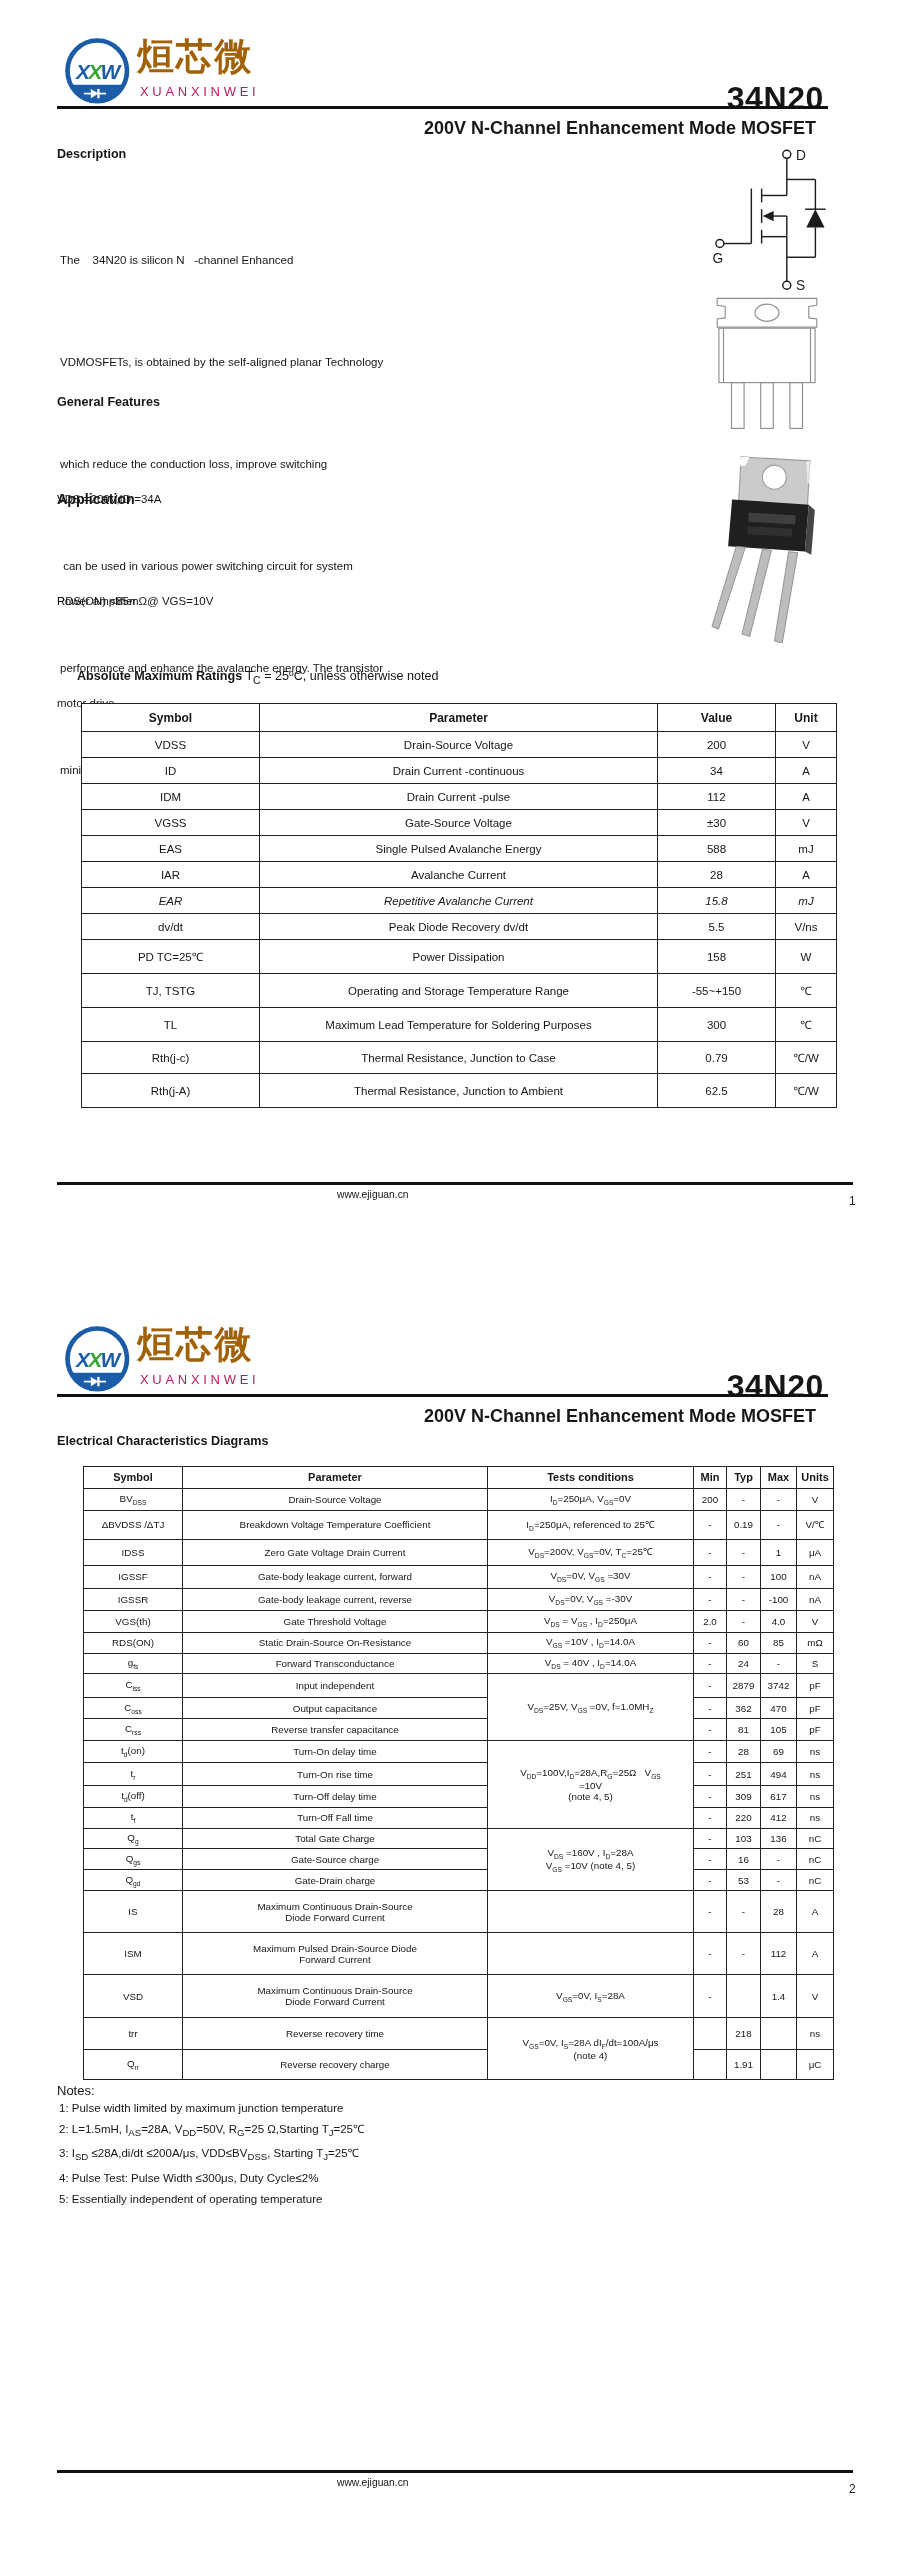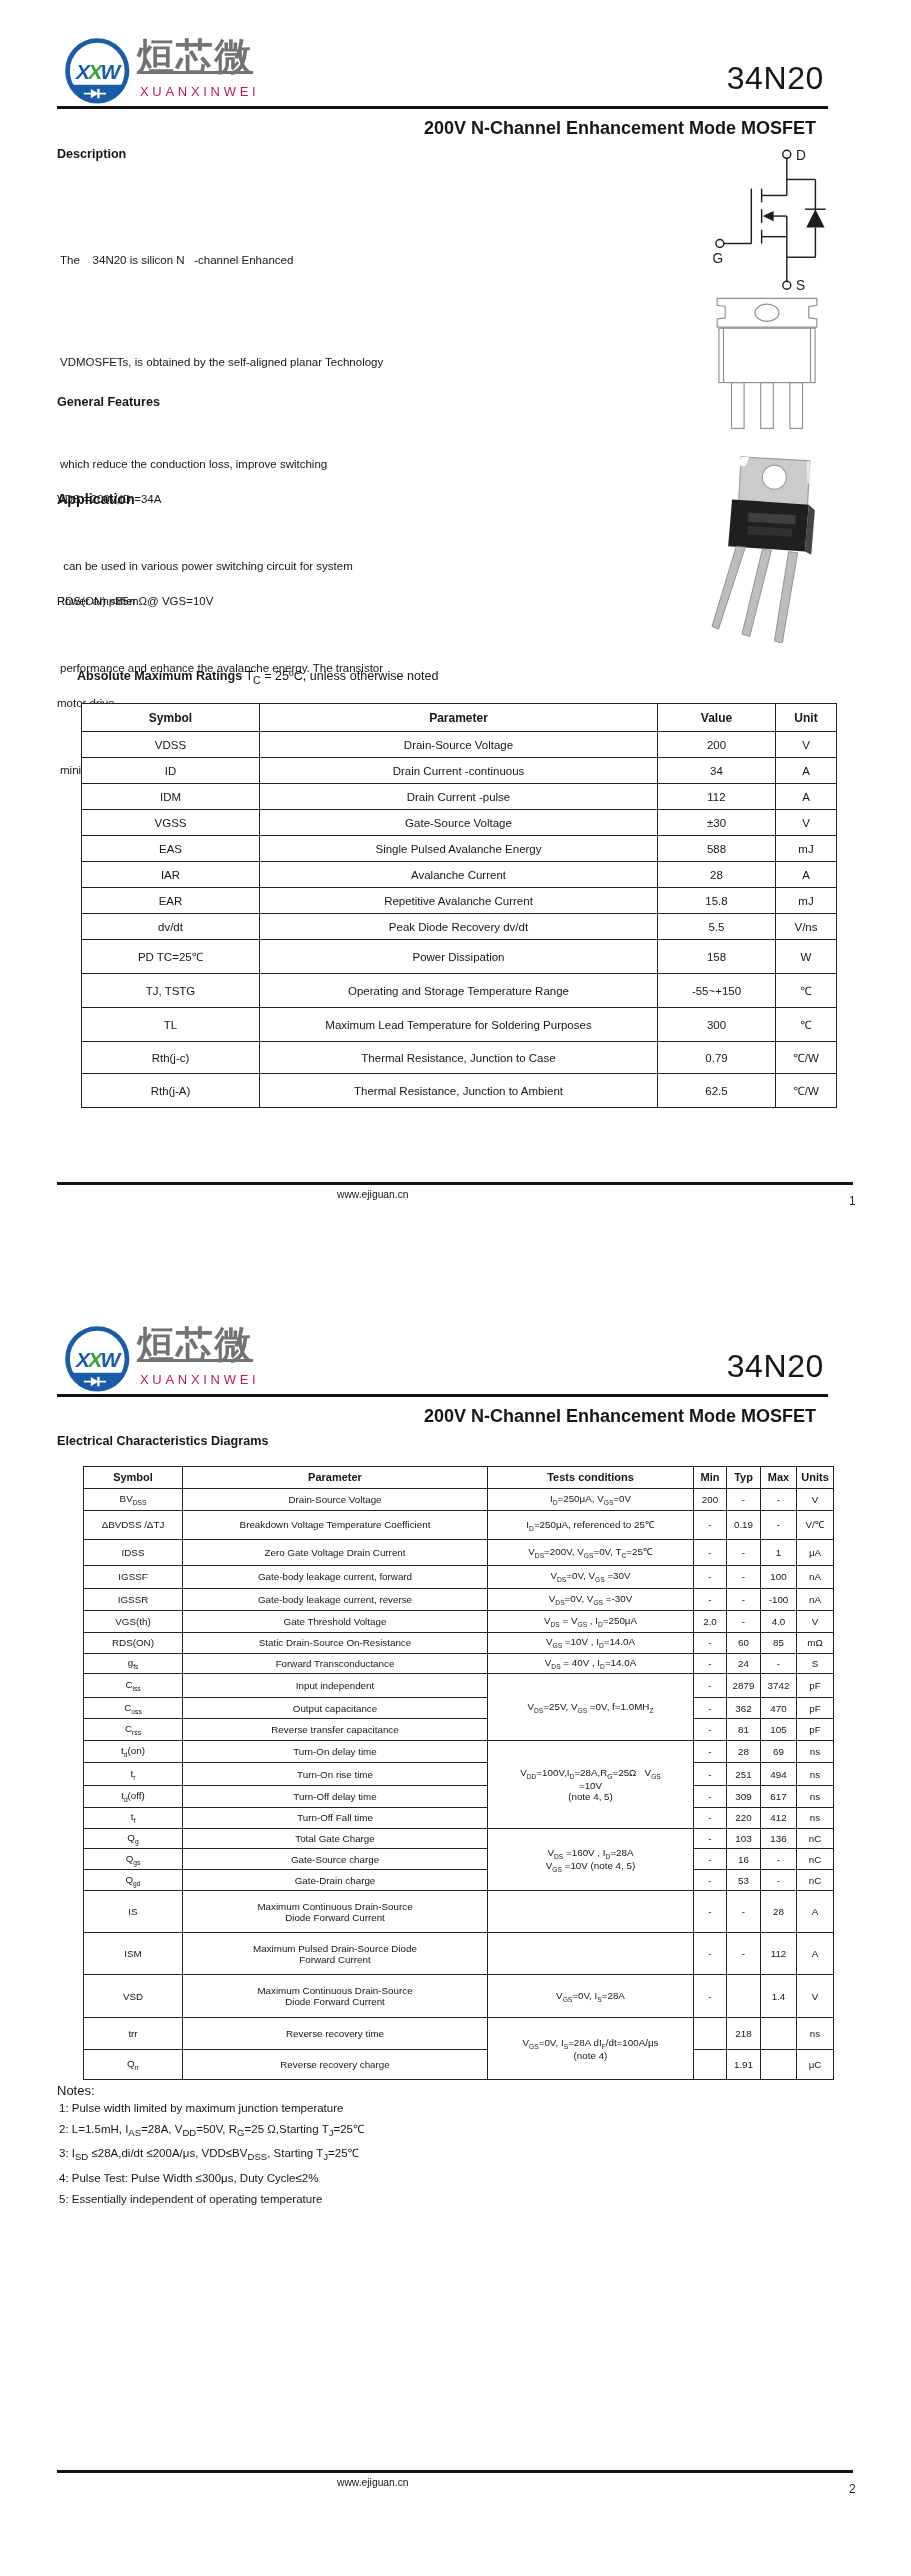--- a/index.html
+++ b/index.html
@@ -4,23 +4,23 @@
 <style>
   html,body{margin:0;padding:0;background:#ffffff;}
   .doc{position:relative;width:911px;height:2576px;background:#fff;font-family:"Liberation Sans",sans-serif;color:#161616;overflow:hidden;}
   .page{position:absolute;left:0;width:911px;height:1288px;background:#fff;}
   .page1{top:0;}
   .page2{top:1288px;}
 
   
   .logo{position:absolute;left:64px;top:37px;width:218px;height:75px;}
   .logo svg{position:absolute;left:0;top:0;}
-  .logo-cn{position:absolute;left:73px;top:-4.6px;font-size:37px;font-weight:bold;letter-spacing:1.7px;color:#737373;font-family:"DejaVu Sans",sans-serif;white-space:nowrap;text-decoration:underline;}
+  .logo-cn{position:absolute;left:73px;top:-4.6px;font-size:37px;font-weight:bold;letter-spacing:1.7px;color:#a16207;font-family:"DejaVu Sans",sans-serif;white-space:nowrap;}
   .logo-en{position:absolute;left:76px;top:47px;font-size:13px;letter-spacing:3.7px;color:#be185d;white-space:nowrap;}
-  .part-no{position:absolute;right:87px;top:60px;font-size:32px;font-weight:normal;letter-spacing:0.6px;}
+  .part-no{position:absolute;right:87px;top:80px;font-size:32px;font-weight:bold;letter-spacing:0.6px;}
   .top-rule{position:absolute;left:57px;top:106px;width:771px;height:3.4px;background:#111;}
   .subtitle{position:absolute;right:95px;top:118px;font-size:18px;font-weight:bold;white-space:nowrap;}
 
   
   .h-sec{position:absolute;left:57px;font-size:12.6px;font-weight:bold;text-align:right;}
   .desc-block{position:absolute;left:60px;top:175px;font-size:11.5px;line-height:34px;white-space:pre;}
   .gf-block{position:absolute;left:57px;top:414px;font-size:11.5px;line-height:34px;white-space:pre;}
   .app-block{position:absolute;left:57px;top:516px;font-size:11.5px;line-height:34px;white-space:pre;}
 
   
@@ -207,21 +207,21 @@
             <td>Single Pulsed Avalanche Energy</td>
             <td>588</td>
             <td>mJ</td>
           </tr>
           <tr style="height: 26px; margin-top: 28px;">
             <td>IAR</td>
             <td>Avalanche Current</td>
             <td>28</td>
             <td>A</td>
           </tr>
-          <tr style="height: 26px;">
+          <tr style="height: 26px; font-style: italic;">
             <td>EAR</td>
             <td>Repetitive Avalanche Current</td>
             <td>15.8</td>
             <td>mJ</td>
           </tr>
           <tr style="height: 26px;">
             <td>dv/dt</td>
             <td>Peak Diode Recovery dv/dt</td>
             <td>5.5</td>
             <td>V/ns</td>

